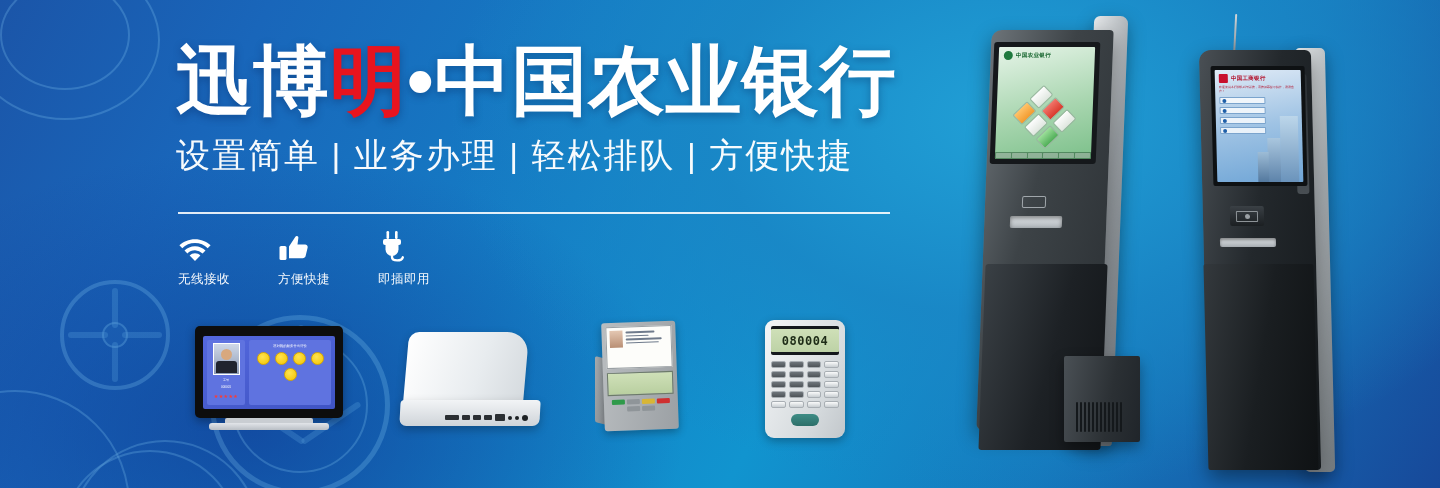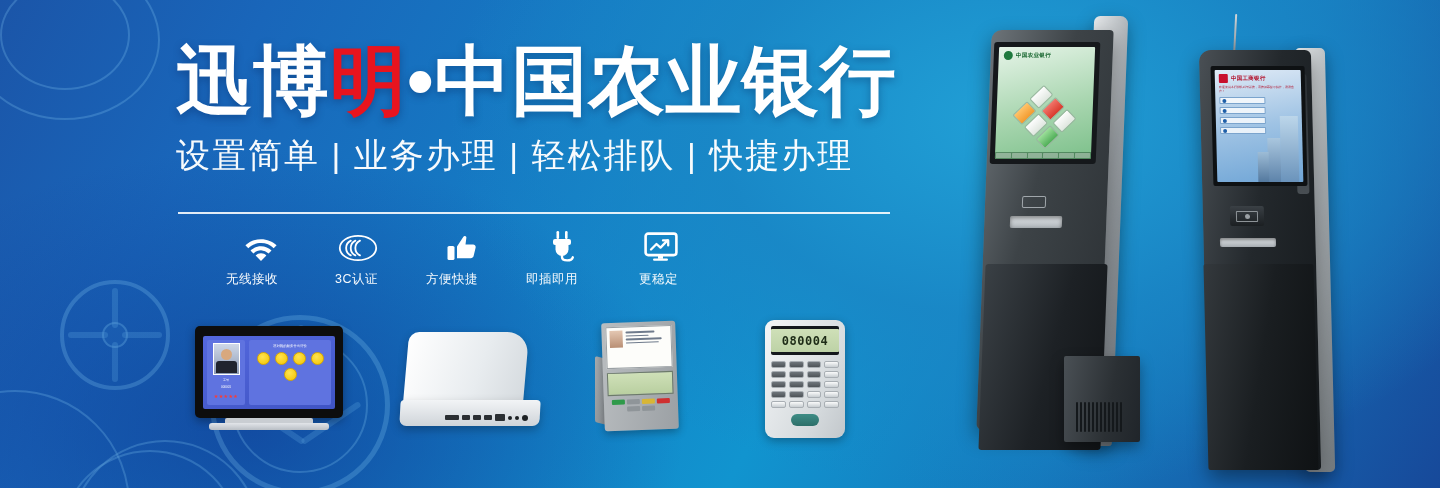--- a/index.html
+++ b/index.html
@@ -30,21 +30,21 @@
   .subtitle{
     margin-top:8px;font-size:34px;line-height:46px;color:#ffffff;
     letter-spacing:2px;white-space:nowrap;font-weight:400;opacity:.97;
   }
   .divider{
     position:absolute;left:178px;top:212px;width:712px;height:2px;
     background:rgba(255,255,255,.88);
   }
   
   .features{position:absolute;left:178px;top:226px;width:720px;display:flex;}
-  .feature{width:100px;display:flex;flex-direction:column;align-items:flex-end;}
+  .feature{width:100px;display:flex;flex-direction:column;align-items:flex-start;}
   .ficon{height:36px;display:flex;align-items:flex-end;justify-content:center;}
   .flabel{margin-top:9px;font-size:12.5px;color:#ffffff;letter-spacing:.5px;white-space:nowrap;opacity:.96;}
   
   .products{position:absolute;left:195px;top:318px;width:700px;height:140px;}
   .prod{position:absolute;}
   
   .mon-body{position:absolute;left:0;top:8px;width:148px;height:92px;background:#0d0d0d;border-radius:5px;
             box-shadow:0 3px 10px rgba(0,0,0,.35);}
   .mon-screen{position:absolute;left:8px;top:10px;width:132px;height:73px;background:#4a62d8;
               background:linear-gradient(160deg,#5468de,#3f54c4);border-radius:2px;display:flex;padding:4px;gap:4px;}
@@ -201,50 +201,39 @@
     <div class="gear ring" style="left:100px;top:310px;width:110px;height:110px;border-width:4px;"></div>
     <div class="hub" style="left:142px;top:352px;width:26px;height:26px;"></div>
     <div class="spoke" style="left:152px;top:318px;width:6px;height:40px;"></div>
     <div class="spoke" style="left:152px;top:372px;width:6px;height:40px;"></div>
     <div class="spoke" style="left:108px;top:362px;width:40px;height:6px;"></div>
     <div class="spoke" style="left:162px;top:362px;width:40px;height:6px;"></div>
   </div>
 
   <div class="headline">
     <div class="title"><span>迅博</span><span class="accent">明</span><span class="dot">•</span><span>中国农业银行</span></div>
-    <div class="subtitle">设置简单 | 业务办理 | 轻松排队 | 快捷办理</div>
+    <div class="subtitle">设置简单 | 业务办理 | 轻松排队 | 方便快捷</div>
   </div>
 
   <div class="divider"></div>
 
   <div class="features">
 
     <div class="feature">
       <div class="ficon">
         <svg width="34" height="28" viewBox="0 0 34 28">
           <path d="M17 5.2c6.1 0 11.6 2.3 15.6 6.1l-2.9 3C26.4 11 21.9 9.1 17 9.1S7.6 11 4.3 14.3l-2.9-3C5.4 7.5 10.9 5.2 17 5.2z" fill="#fff"></path>
           <path d="M17 12.3c4.1 0 7.8 1.6 10.5 4.2l-2.9 3A11.9 11.9 0 0 0 17 16.2c-2.9 0-5.6 1.1-7.6 3.3l-2.9-3c2.7-2.6 6.4-4.2 10.5-4.2z" fill="#fff"></path>
           <path d="M17 19.3c2.1 0 4 .8 5.4 2.2l-5.4 5.6-5.4-5.6A7.6 7.6 0 0 1 17 19.3z" fill="#fff"></path>
         </svg>
       </div>
       <div class="flabel">无线接收</div>
     </div>
 
 
-    <div class="feature">
-      <div class="ficon">
-        <svg width="40" height="28" viewBox="0 0 40 28">
-          <ellipse cx="20" cy="14" rx="18.2" ry="12.2" fill="none" stroke="#fff" stroke-width="1.8"></ellipse>
-          <path d="M22 6.6a8.2 8.2 0 0 0 0 14.8" fill="none" stroke="#fff" stroke-width="1.8" stroke-linecap="round"></path>
-          <path d="M17.4 6.6a8.2 8.2 0 0 0 0 14.8" fill="none" stroke="#fff" stroke-width="1.8" stroke-linecap="round"></path>
-          <path d="M12.8 6.6a8.2 8.2 0 0 0 0 14.8" fill="none" stroke="#fff" stroke-width="1.8" stroke-linecap="round"></path>
-        </svg>
-      </div>
-      <div class="flabel">3C认证</div>
-    </div>
 
     <div class="feature">
       <div class="ficon">
         <svg width="32" height="28" viewBox="0 0 32 28">
           <rect x="1.5" y="12" width="7" height="14" rx="1.6" fill="#fff"></rect>
           <path d="M11 12.4l6.4-9.6c.8-1.2 2.8-.8 3 .8l-.9 7h7.6c1.7 0 2.9 1.5 2.5 3.1l-2 8.4c-.3 1.3-1.5 2.2-2.8 2.2H11z" fill="#fff"></path>
         </svg>
       </div>
       <div class="flabel">方便快捷</div>
     </div>
@@ -255,32 +244,20 @@
           <rect x="8.5" y="1" width="2.6" height="8" rx="1.2" fill="#fff"></rect>
           <rect x="17" y="1" width="2.6" height="8" rx="1.2" fill="#fff"></rect>
           <rect x="5" y="9" width="18" height="6" rx="2" fill="#fff"></rect>
           <path d="M7.5 15h13v4.5a6.5 6.5 0 0 1-13 0z" fill="#fff"></path>
           <path d="M14 25.5v1.5c0 2.6 2.4 3.4 5.2 3.4 3 0 5-1.2 5.6-3.1" fill="none" stroke="#fff" stroke-width="2.4" stroke-linecap="round"></path>
         </svg>
       </div>
       <div class="flabel">即插即用</div>
     </div>
 
-    <div class="feature">
-      <div class="ficon">
-        <svg width="34" height="30" viewBox="0 0 34 30">
-          <rect x="1.6" y="1.6" width="30.8" height="21.5" rx="2.6" fill="none" stroke="#fff" stroke-width="2.6"></rect>
-          <path d="M7 17.5l5.5-5.5 4 3.6 7-7.2" fill="none" stroke="#fff" stroke-width="2.3" stroke-linecap="round" stroke-linejoin="round"></path>
-          <path d="M19 8.4h5.2v5" fill="none" stroke="#fff" stroke-width="2.3" stroke-linecap="round" stroke-linejoin="round"></path>
-          <rect x="14" y="23.2" width="5" height="3.6" fill="#fff"></rect>
-          <rect x="9" y="26.4" width="15" height="2.4" rx="1.2" fill="#fff"></rect>
-        </svg>
-      </div>
-      <div class="flabel">更稳定</div>
-    </div>
 
 
   </div>
 
   <div class="products">
 
     <div class="prod" style="left:0;top:0;width:150px;height:120px;">
       <div class="mon-body">
         <div class="mon-screen">
           <div class="mon-left">

